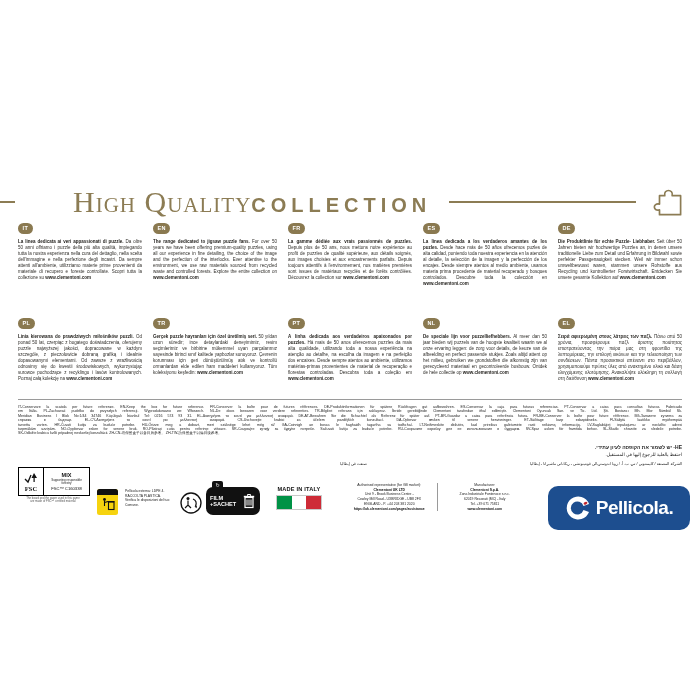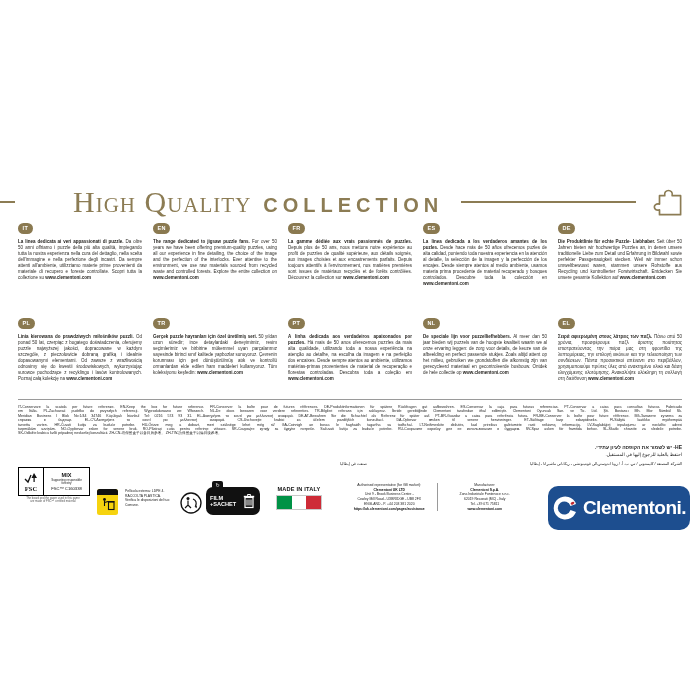--- a/index.html
+++ b/index.html
@@ -2,21 +2,21 @@
 <html><head>
 <meta charset="utf-8">
 <style>
   html,body{margin:0;padding:0;background:#ffffff;}
   .sheet{position:relative;width:700px;height:700px;background:#ffffff;overflow:hidden;
          font-family:"Liberation Sans",sans-serif;color:#2f2f2f;}
 
   
   .title-row{position:absolute;left:0;top:183px;width:700px;height:38px;display:flex;align-items:center;}
   .title-dash{width:15px;height:2px;background:#8c7c54;margin-right:58px;flex:none;}
-  .title-text{margin:0;display:flex;align-items:baseline;gap:12px;color:#8c7c54;white-space:nowrap;font-weight:normal;}
+  .title-text{margin:0;display:flex;align-items:baseline;gap:0;color:#8c7c54;white-space:nowrap;font-weight:normal;}
   .title-main{font-family:"Liberation Serif",serif;font-variant:small-caps;font-size:30px;letter-spacing:1px;}
   .title-sub{text-transform:uppercase;font-size:20px;font-weight:bold;letter-spacing:5px;}
   .title-rule{flex:1;height:2px;background:#8c7c54;margin:0 14px 0 18px;}
   .puzzle-icon{flex:none;margin-right:12px;}
 
   
   .lang-row{position:absolute;left:18px;width:664px;display:flex;justify-content:space-between;}
   .lang-row.row1{top:216px;}
   .lang-row.row2{top:311px;}
   .lang-col{width:124px;}
@@ -234,16 +234,16 @@
       <div>Tel. +39 071 75811</div>
       <b>www.clementoni.com</b>
     </div>
   </div>
 
   <div class="clem">
     <svg width="26" height="26" viewBox="0 0 26 26">
       <path d="M24 9 A11.5 11.5 0 1 0 24 17 L18.5 15 A6.5 6.5 0 1 1 18.5 11 Z" fill="#ffffff"></path>
       <ellipse cx="20.5" cy="8.2" rx="2" ry="1.3" fill="#c0272d" transform="rotate(-25 20.5 8.2)"></ellipse>
     </svg>
-    <span class="clem-word">Clementoni.</span>
+    <span class="clem-word">Pellicola.</span>
   </div>
 
 </div>
 
 </body></html>

